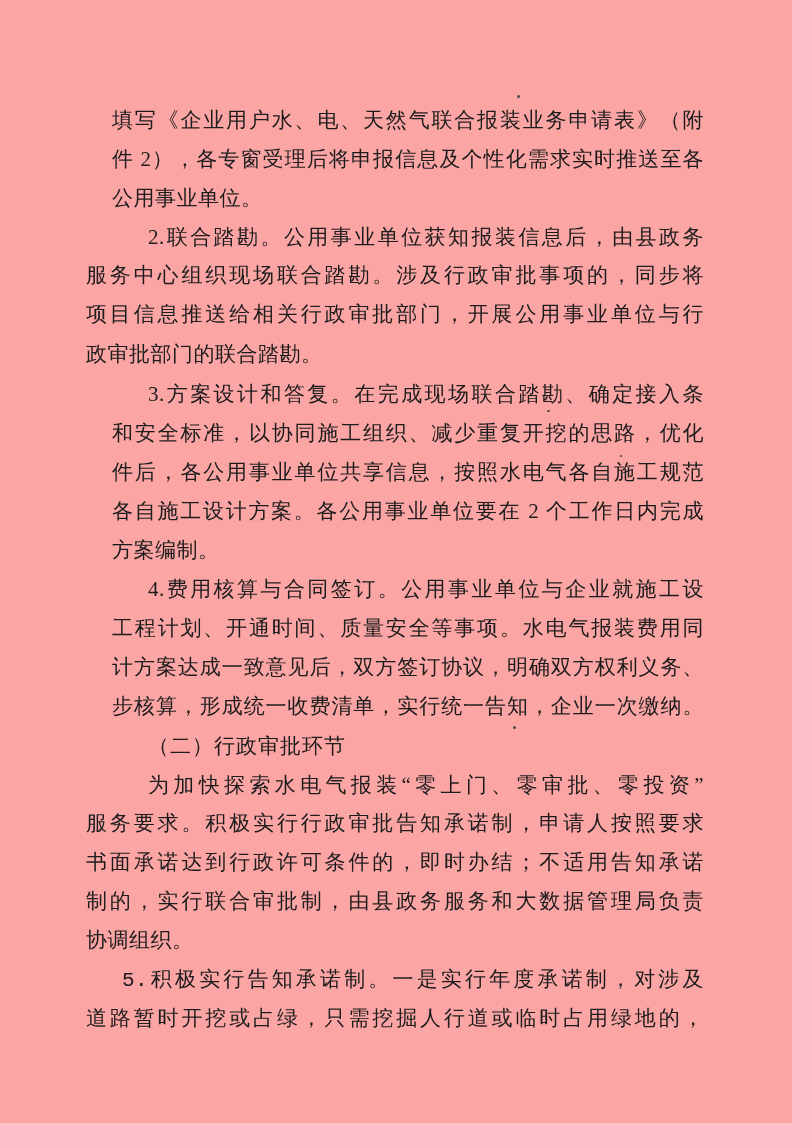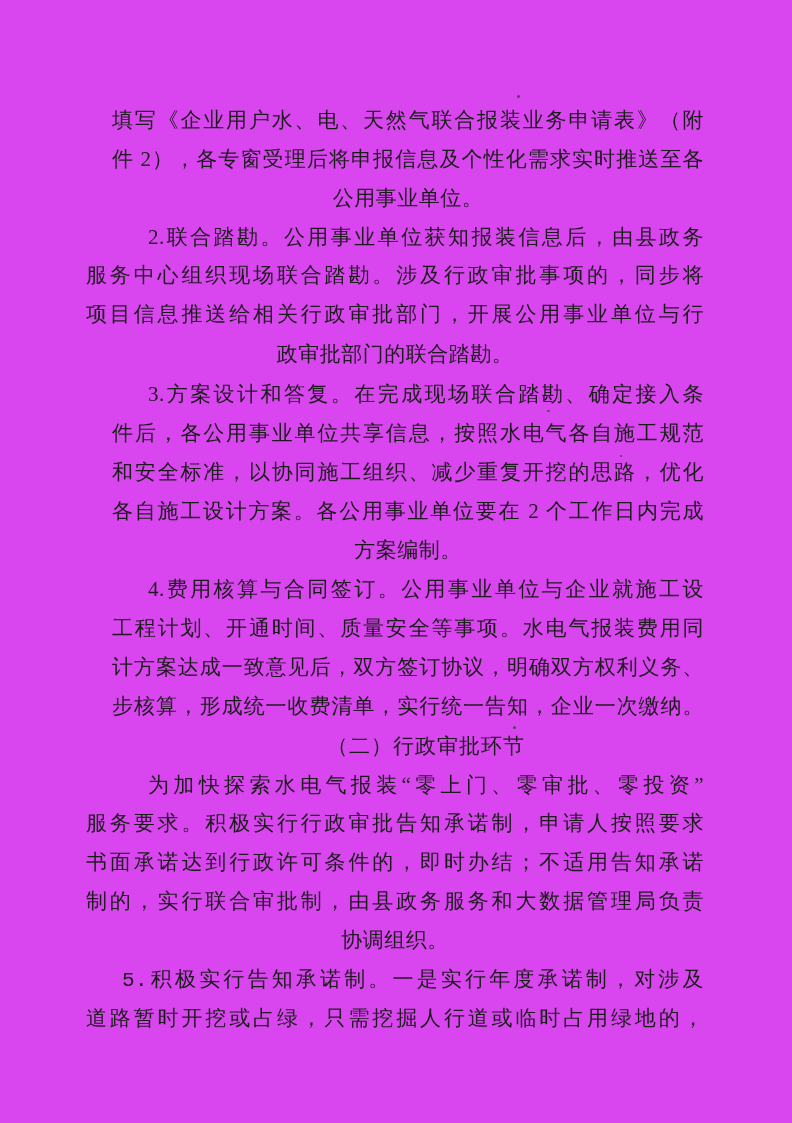--- a/index.html
+++ b/index.html
@@ -4,36 +4,36 @@
 <style>
   html, body { margin: 0; padding: 0; }
   body {
     width: 792px; height: 1123px;
     background: #ffffff;
     font-family: "Liberation Serif", "DejaVu Serif", serif;
   }
   .sheet {
     position: relative;
     width: 792px; height: 1123px;
-    background: #d946ef;
+    background: #fca5a5;
     overflow: hidden;
   }
   .doc {
     position: absolute;
     left: 112px; top: 101px;
     width: 592px;
     color: #1c1c1c;
   }
   .line {
     font-size: 21px;
     line-height: 39.1px;
     height: 39.1px;
     overflow: hidden;
     letter-spacing: 0.5px;
-    text-align: center;
+    text-align: left;
     white-space: nowrap;
   }
   
   .just {
     white-space: normal;
     text-align: justify;
     text-align-last: justify;
     text-justify: inter-character;
   }
   
@@ -72,22 +72,22 @@
 
     <div>
       <div class="line just ind">2.联合踏勘。公用事业单位获知报装信息后，由县政务</div>
       <div class="line just shift">服务中心组织现场联合踏勘。涉及行政审批事项的，同步将</div>
       <div class="line just shift">项目信息推送给相关行政审批部门，开展公用事业单位与行</div>
       <div class="line shift">政审批部门的联合踏勘。</div>
     </div>
 
     <div>
       <div class="line just ind">3.方案设计和答复。在完成现场联合踏勘、确定接入条</div>
+      <div class="line just">和安全标准，以协同施工组织、减少重复开挖的思路，优化</div>
       <div class="line just">件后，各公用事业单位共享信息，按照水电气各自施工规范</div>
-      <div class="line just">和安全标准，以协同施工组织、减少重复开挖的思路，优化</div>
       <div class="line just">各自施工设计方案。各公用事业单位要在 2 个工作日内完成</div>
       <div class="line">方案编制。</div>
     </div>
 
     <div>
       <div class="line just ind">4.费用核算与合同签订。公用事业单位与企业就施工设</div>
       <div class="line just">工程计划、开通时间、质量安全等事项。水电气报装费用同</div>
       <div class="line just">计方案达成一致意见后，双方签订协议，明确双方权利义务、</div>
       <div class="line just">步核算，形成统一收费清单，实行统一告知，企业一次缴纳。</div>
     </div>

